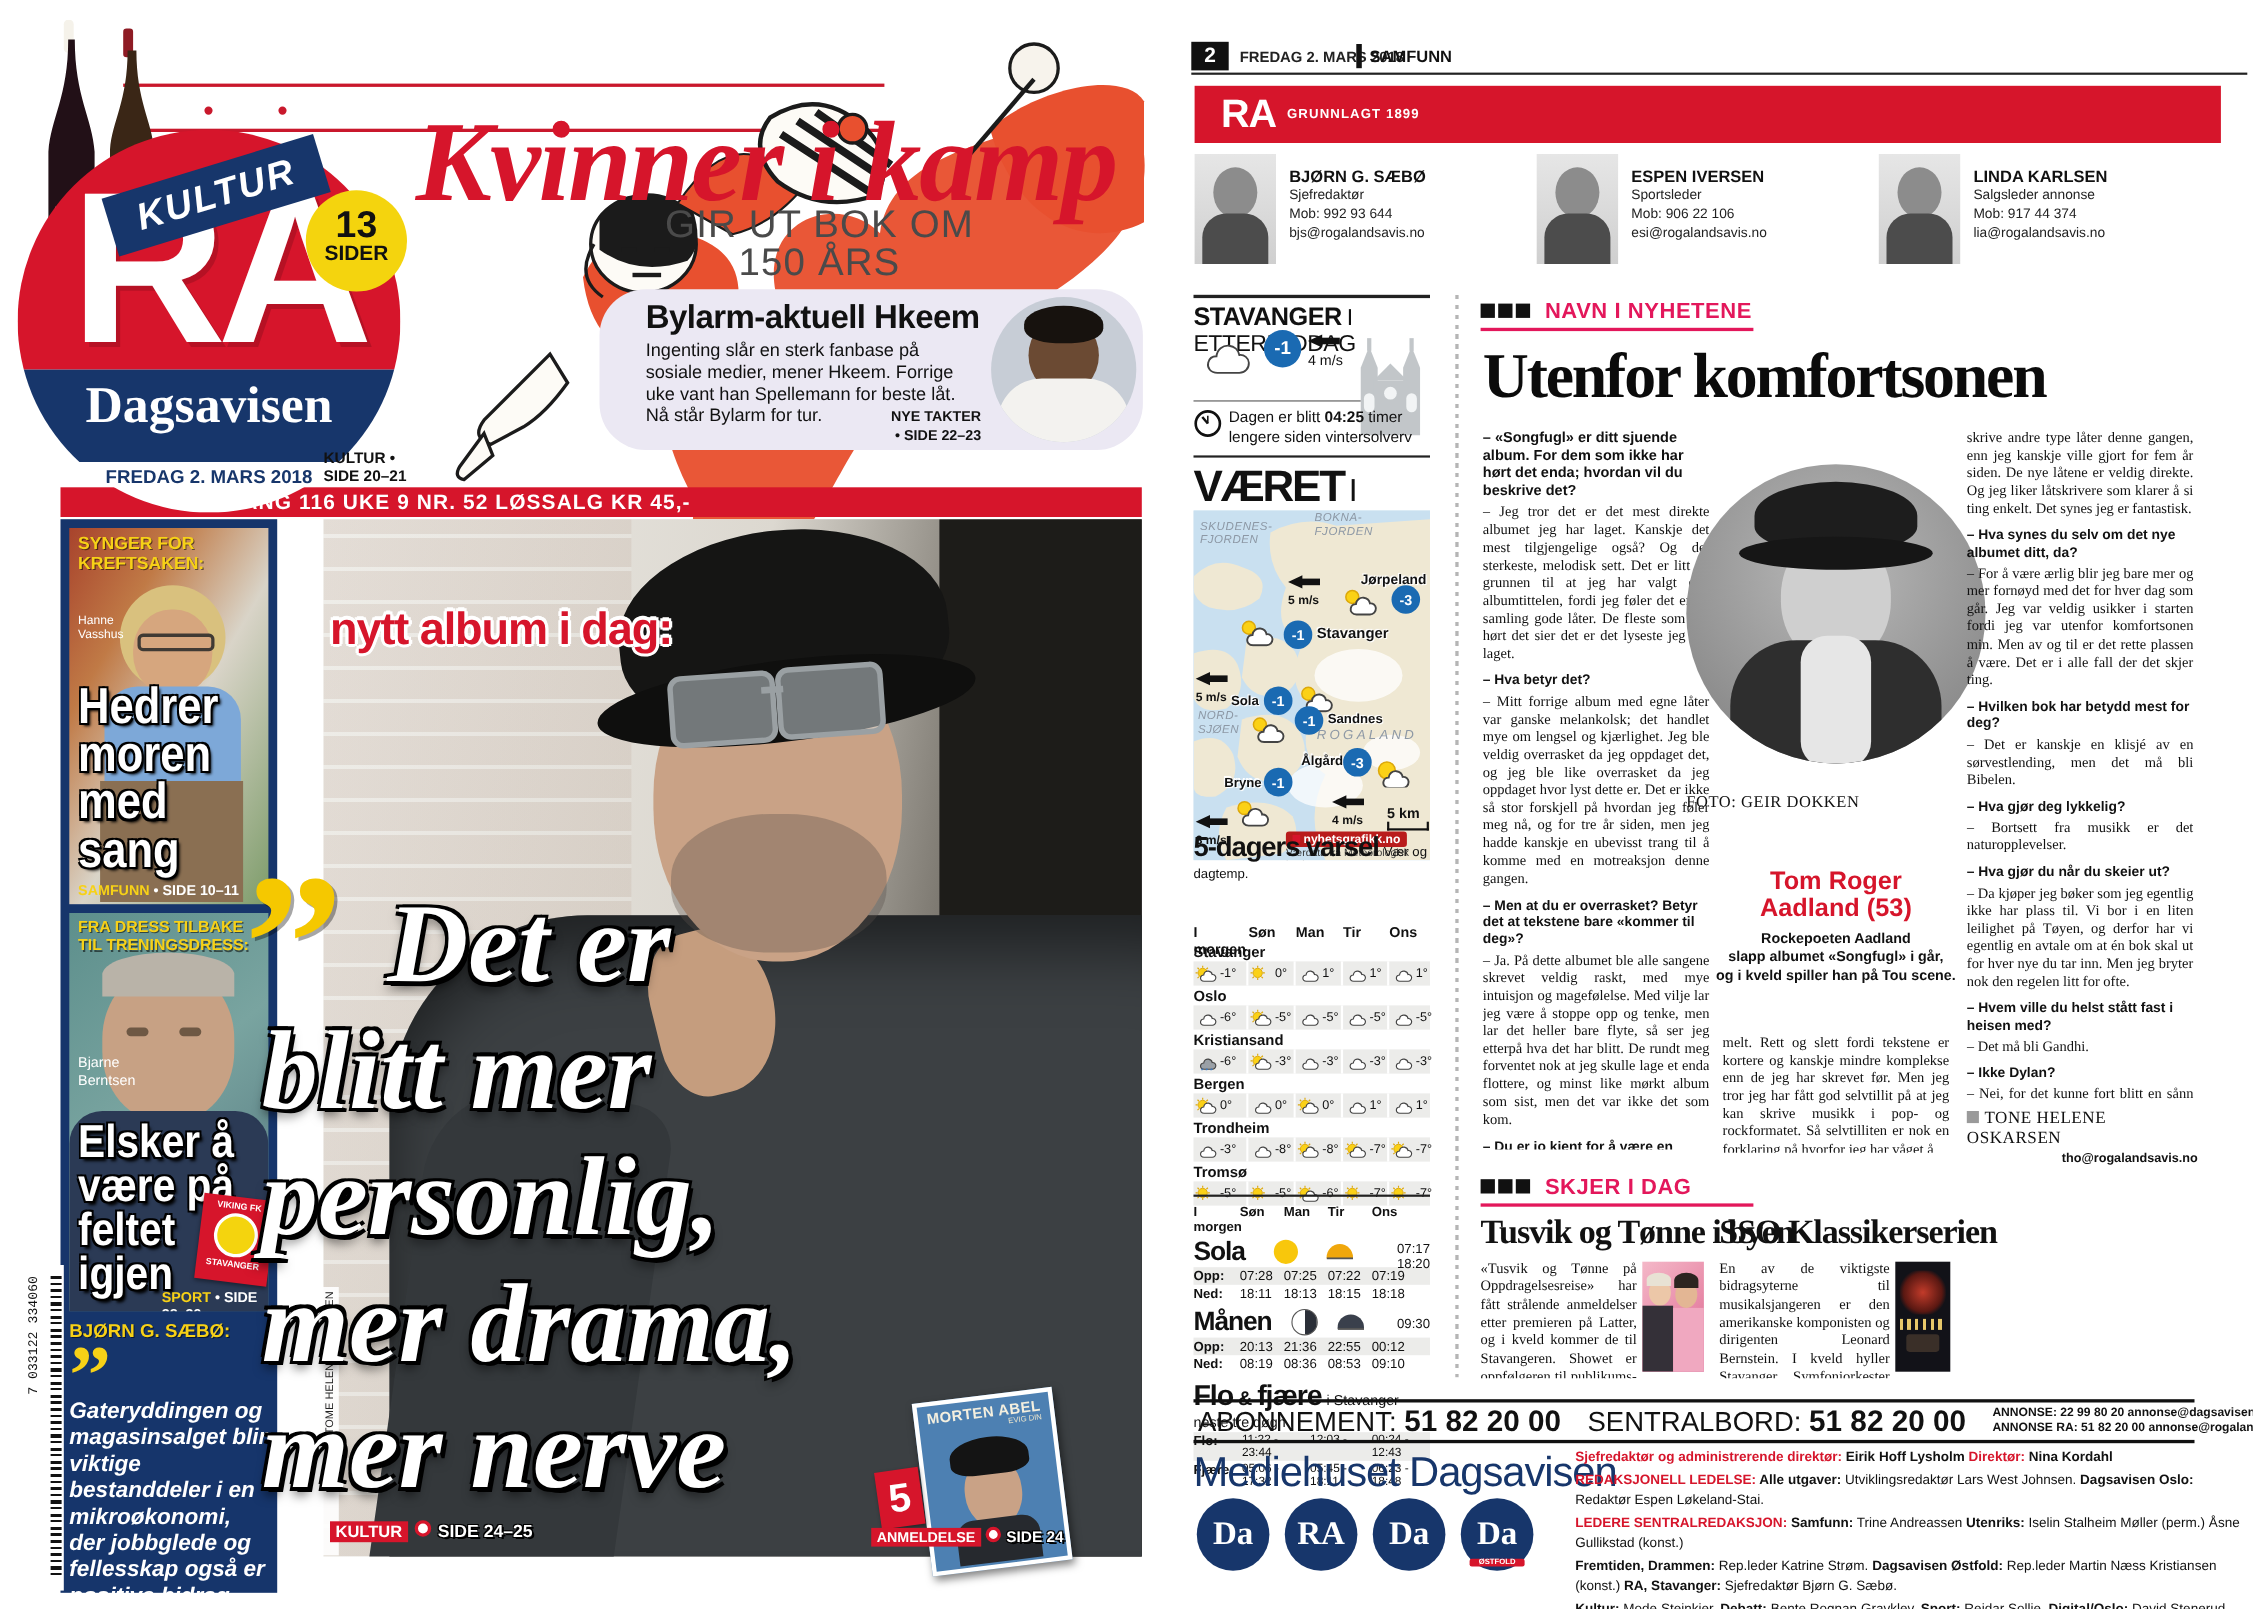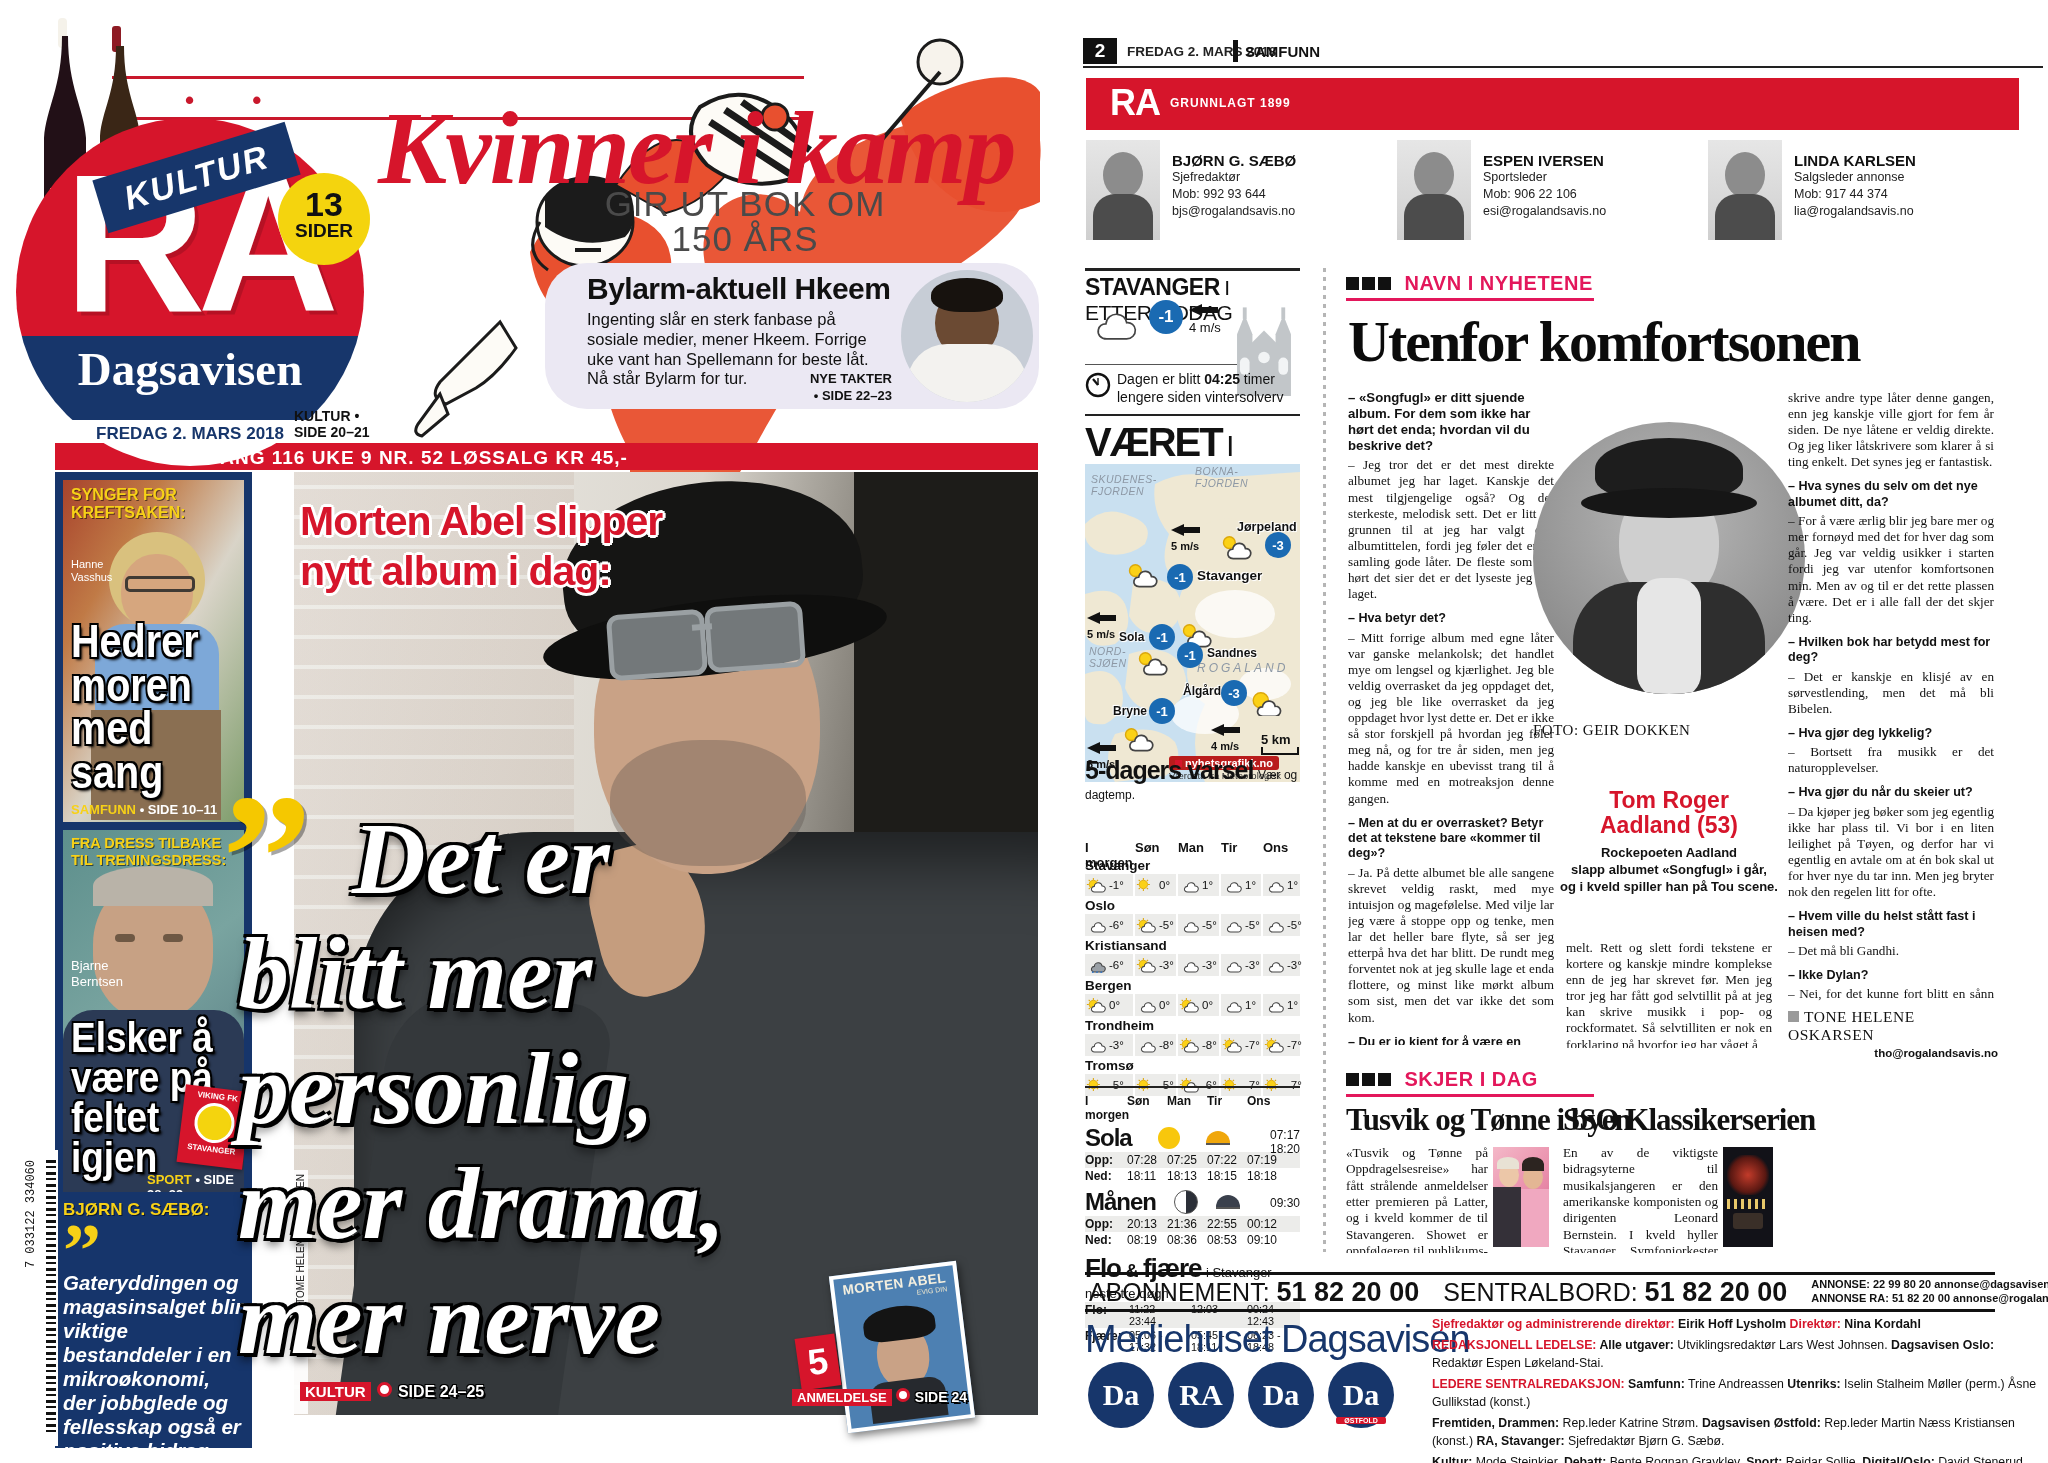--- a/index.html
+++ b/index.html
@@ -267,21 +267,21 @@
     <div class="abs" style="left:314px;top:140px;width:88px;height:56px;background:rgba(215,225,230,.5);border:5px solid #9aa0a3;border-radius:12px;transform:rotate(-4deg)"></div>
     <div class="abs" style="left:412px;top:132px;width:88px;height:56px;background:rgba(215,225,230,.5);border:5px solid #9aa0a3;border-radius:12px;transform:rotate(-4deg)"></div>
     <div class="abs" style="left:398px;top:152px;width:20px;height:6px;background:#9aa0a3;transform:rotate(-4deg)"></div>
   </div>
 
   <div class="abs" style="left:292px;top:1170px;width:16px;height:244px;background:rgba(255,255,255,.9)">
     <span style="writing-mode:vertical-rl;transform:rotate(180deg);font-size:10px;color:#222;display:block;margin:4px auto 0">FOTO: TOME HELENE OSKARSEN</span>
   </div>
 
   <div class="abs photo-kicker" style="left:300px;top:496px;z-index:3">
-    <span>Morten Abel slipper</span><br>
+    <br>
     <span>nytt album i dag:</span>
   </div>
 
   <div class="abs serif b" style="left:222px;top:768px;font-size:180px;line-height:1;color:#f5c800;z-index:3;text-shadow:3px 3px 0 rgba(0,0,0,.35)">”</div>
   <div class="abs bigquote" style="left:352px;top:808px;z-index:3">Det er</div>
   <div class="abs bigquote" style="left:238px;top:923px;z-index:3">blitt mer</div>
   <div class="abs bigquote" style="left:238px;top:1038px;z-index:3">personlig,</div>
   <div class="abs bigquote" style="left:238px;top:1153px;z-index:3">mer drama,</div>
   <div class="abs bigquote" style="left:238px;top:1268px;z-index:3">mer nerve</div>
 

